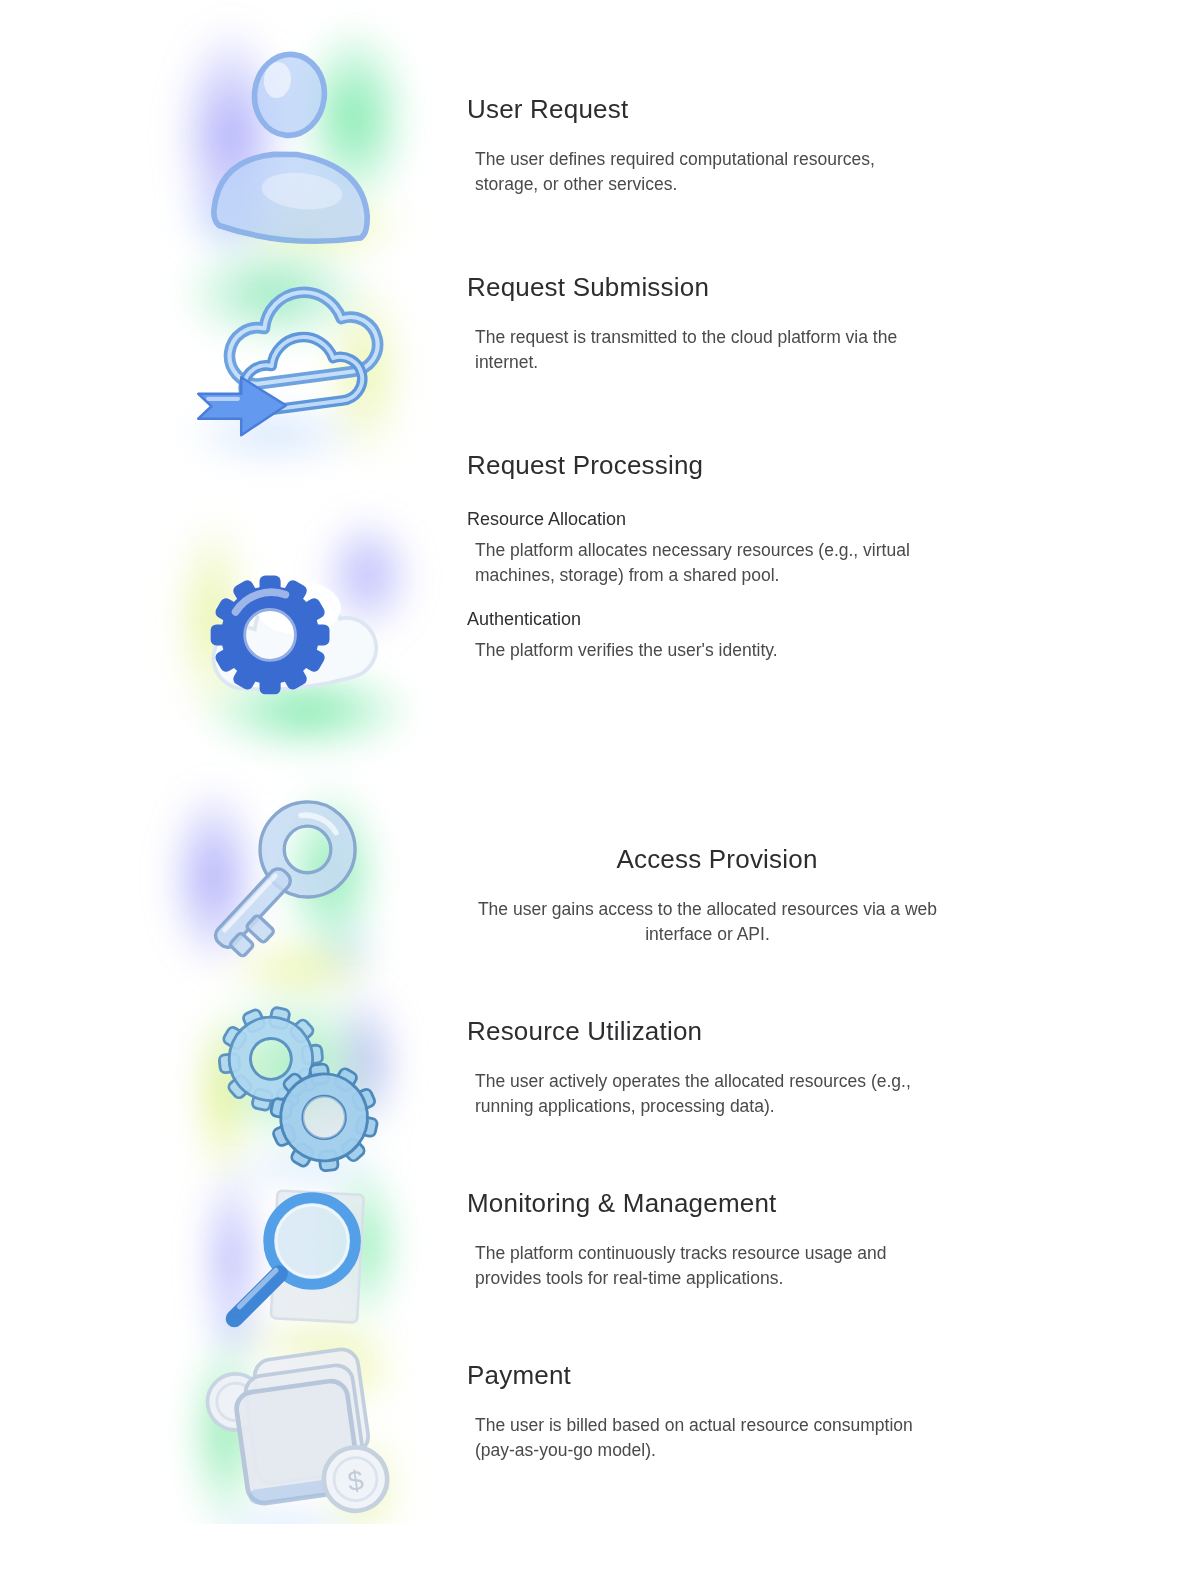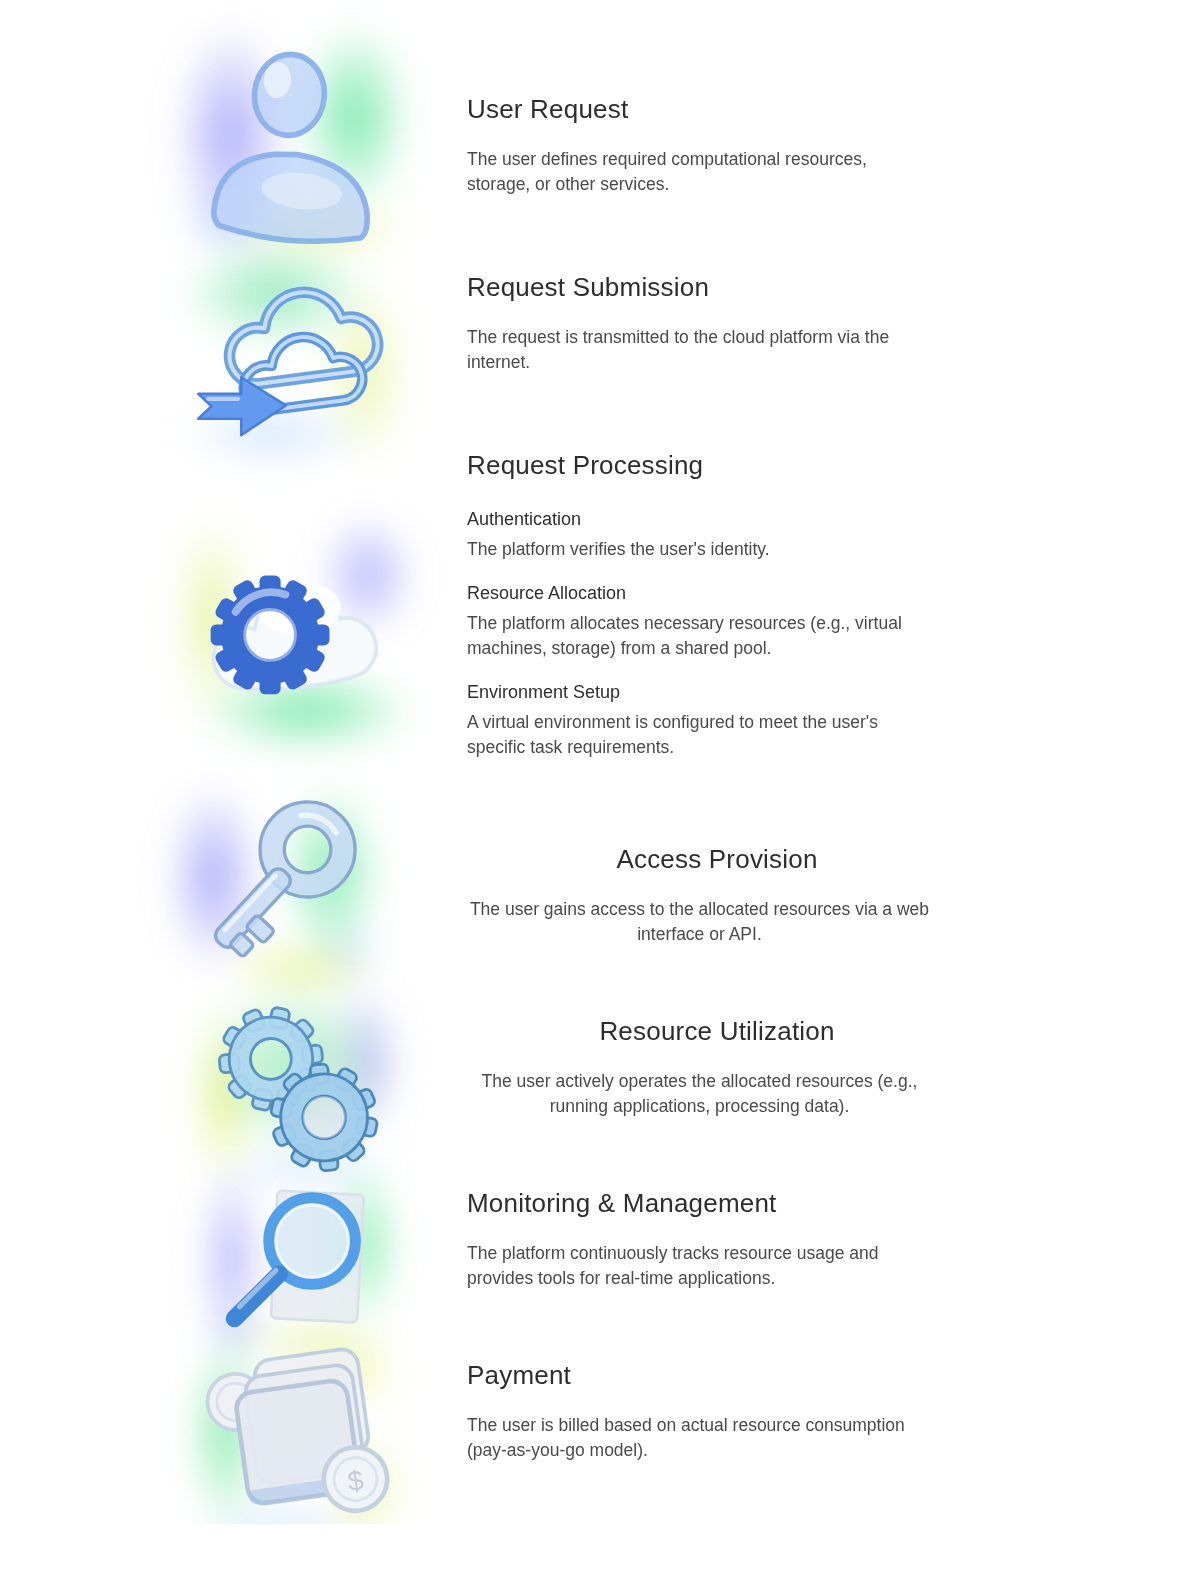--- a/index.html
+++ b/index.html
@@ -44,21 +44,21 @@
     radial-gradient(closest-side at 18% 46%, rgba(88,226,140,.68), transparent),
     radial-gradient(closest-side at 72% 18%, rgba(236,246,160,.85), transparent),
     radial-gradient(closest-side at 82% 72%, rgba(228,242,150,.75), transparent),
     radial-gradient(closest-side at 45% 90%, rgba(172,206,250,.52), transparent);}
 
   .text-block{position:absolute;left:467px;width:500px;}
   .step-title{
     font-size:26px;font-weight:500;color:#2d2d30;margin:0 0 22px 0;letter-spacing:.2px;
   }
   .step-body{
-    font-size:17.5px;line-height:25px;color:#4a4a4d;margin:0;max-width:465px;
+    font-size:17.5px;line-height:25px;color:#4a4a4d;margin:8px;max-width:465px;
   }
   .substeps{margin-top:28px;}
   .substep{margin-bottom:21px;}
   .substep-title{font-size:18px;font-weight:500;color:#2f2f33;margin:0 0 7px 0;}
 </style>
 </head>
 <body>
 
 <div class="page">
 
@@ -127,30 +127,26 @@
           <circle r="13" fill="none" stroke="rgba(255,255,255,.45)" stroke-width="2"></circle>
           <path d="M-18 -12 a22 22 0 0 1 26 -9" fill="none" stroke="rgba(255,255,255,.5)" stroke-width="4" stroke-linecap="round"></path>
         </g>
       </svg>
     </div>
   </div>
   <div class="text-block" style="top:450px;">
     <h2 class="step-title" style="margin-bottom:12px;">Request Processing</h2>
     <div class="substeps">
       <div class="substep">
-        <h3 class="substep-title">Authentication</h3>
-        <p class="step-body">The platform verifies the user's identity.</p>
-      </div>
-      <div class="substep">
         <h3 class="substep-title">Resource Allocation</h3>
         <p class="step-body">The platform allocates necessary resources (e.g., virtual machines, storage) from a shared pool.</p>
       </div>
       <div class="substep">
-        <h3 class="substep-title">Environment Setup</h3>
-        <p class="step-body">A virtual environment is configured to meet the user's specific task requirements.</p>
+        <h3 class="substep-title">Authentication</h3>
+        <p class="step-body">The platform verifies the user's identity.</p>
       </div>
     </div>
   </div>
 
   <div class="icon-wrap" style="left:172px;top:788px;width:205px;height:205px;">
     <div class="glow glow-key"></div>
     <div class="icon-art">
       <svg viewBox="0 0 110 110">
         <g transform="rotate(43 55 52)">
           <circle cx="55" cy="26" r="19" fill="none" stroke="rgba(198,219,243,.85)" stroke-width="12"></circle>
@@ -205,21 +201,21 @@
             <rect x="-5" y="-30" width="10" height="11" rx="3" transform="rotate(324)"></rect>
           </g>
           <circle r="18.5" fill="none" stroke="rgba(160,206,236,.95)" stroke-width="12.5"></circle>
           <circle r="24.5" fill="none" stroke="#4d88ba" stroke-width="1.6"></circle>
           <circle r="12" fill="none" stroke="#4d88ba" stroke-width="1.6"></circle>
           <circle r="12" fill="rgba(215,220,235,.55)"></circle>
         </g>
       </svg>
     </div>
   </div>
-  <div class="text-block" style="top:1016px;text-align:center;">
+  <div class="text-block" style="top:1016px;">
     <h2 class="step-title">Resource Utilization</h2>
     <p class="step-body">The user actively operates the allocated resources (e.g., running applications, processing data).</p>
   </div>
 
   <div class="icon-wrap" style="left:205px;top:1165px;width:190px;height:190px;">
     <div class="glow glow-monitor"></div>
     <div class="icon-art">
       <svg viewBox="0 0 110 110">
         <rect x="40" y="16" width="50" height="74" rx="3" fill="rgba(228,233,240,.78)" stroke="#d8dfe8" stroke-width="1.5" transform="rotate(3 65 53)"></rect>
         <circle cx="62" cy="44" r="25" fill="rgba(190,230,250,.32)" stroke="#54a0e8" stroke-width="6.5"></circle>

